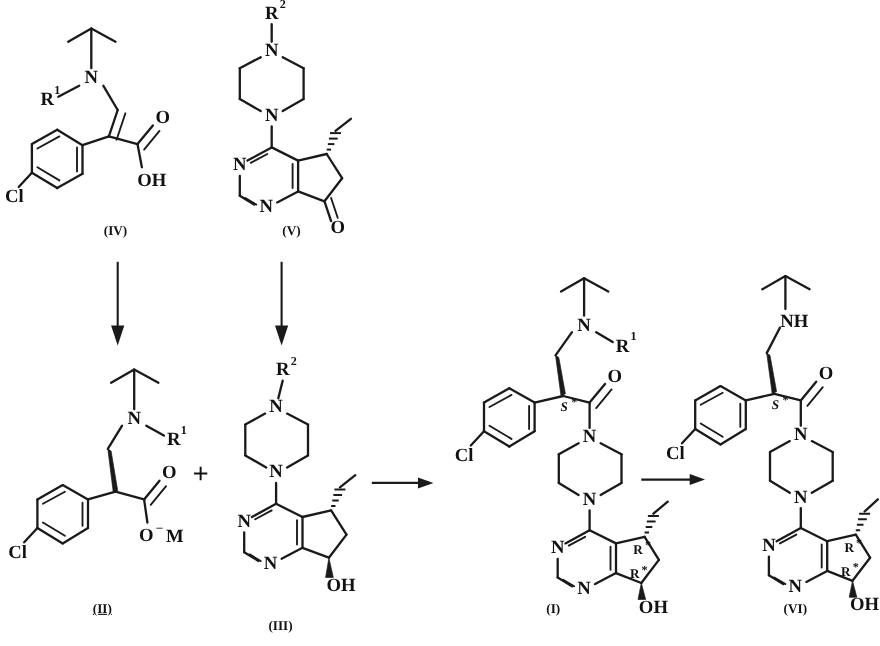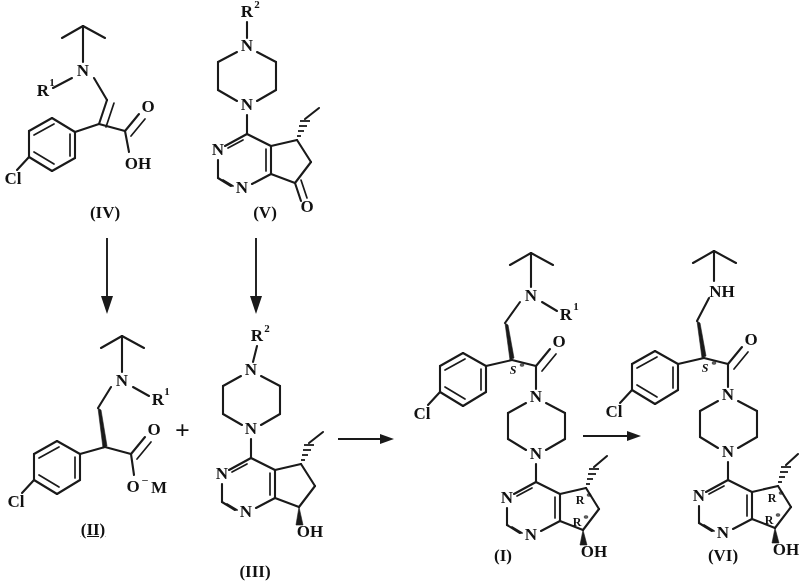--- a/index.html
+++ b/index.html
@@ -72,21 +72,21 @@
     font-family: "Liberation Serif", serif;
     font-size: 12px;
     font-weight: bold;
     fill: #111111;
     text-anchor: middle;
     dominant-baseline: middle;
   }
   .cmpd-label {
     position: absolute;
     font-family: "Liberation Serif", serif;
-    font-size: 17px;
+    font-size: 12px;
     font-weight: bold;
     color: #111111;
     text-align: center;
     white-space: nowrap;
   }
   .plus-sign {
     position: absolute;
     font-family: "Liberation Serif", serif;
     font-size: 26px;
     font-weight: bold;
@@ -247,21 +247,21 @@
 
     <path class="bond" d="M131,124 L145,107"></path>
     <path class="bond-thin" d="M137,129 L151,112"></path>
     <text class="atom" x="154" y="101">O</text>
 
     <path class="bond" d="M131,124 L134,145"></path>
     <text class="atom" x="133" y="158">O</text>
     <text class="atom-sup" x="145" y="150">–</text>
     <text class="atom" x="159" y="159">M</text>
   </svg>
-  <div class="cmpd-label" style="left:68px; top:520px; width:50px;text-decoration:underline;">(II)</div>
+  <div class="cmpd-label" style="left:68px; top:546px; width:50px;text-decoration:underline;">(II)</div>
 
   <div class="plus-sign" style="left:175px; top:418px;">+</div>
 
   <svg class="struct" style="left:195px; top:325px;" width="190" height="215" viewBox="0 0 190 215">
 
     <text class="atom" x="62" y="12">R</text>
     <text class="atom-sup" x="72" y="4">2</text>
     <path class="bond" d="M62,21 L58,37"></path>
 
     <text class="atom" x="56" y="46">N</text>

